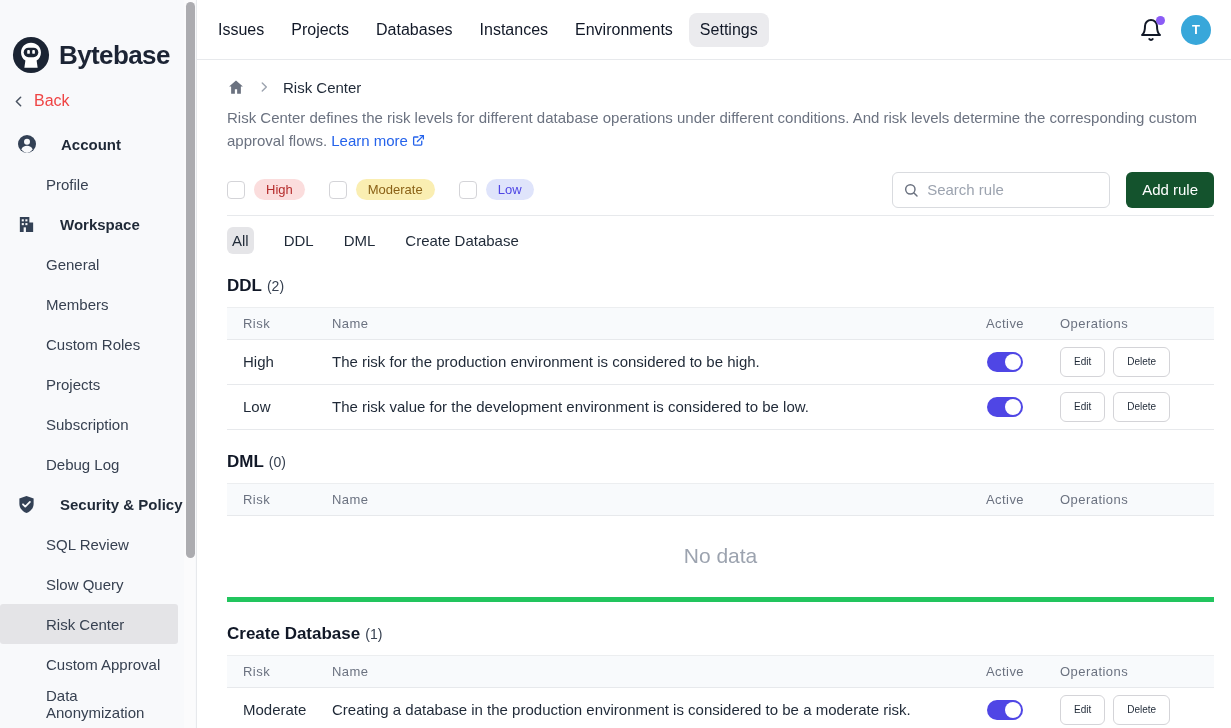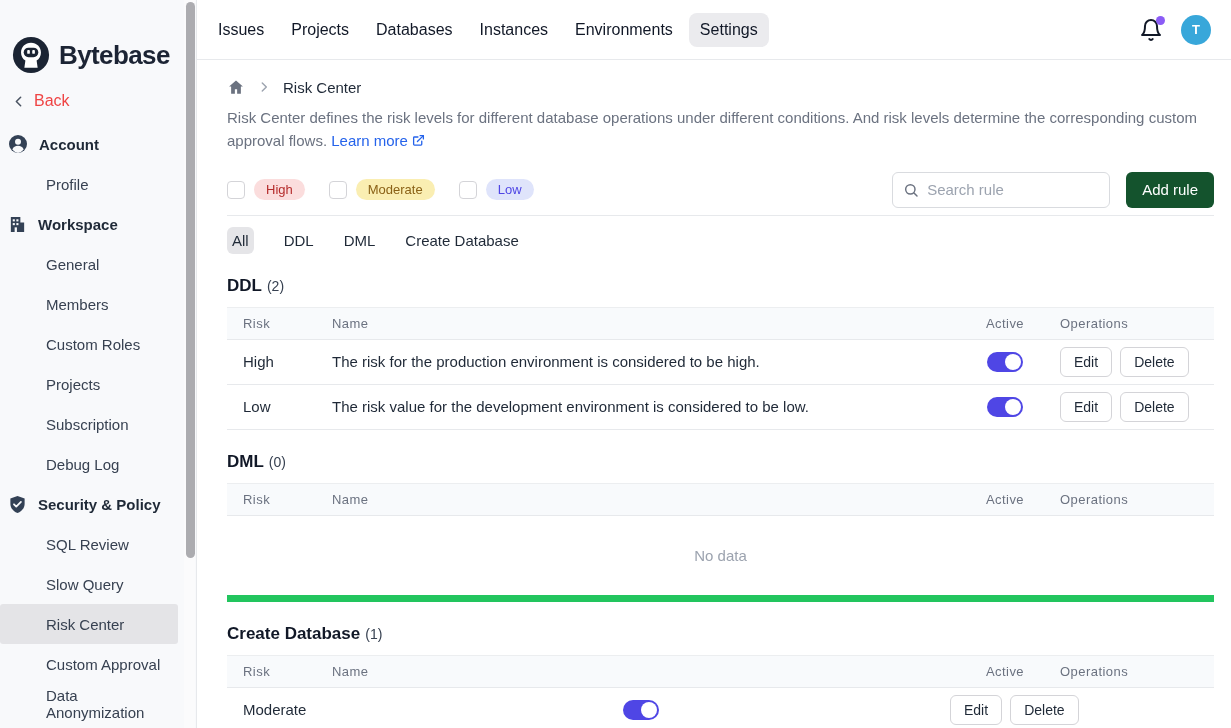--- a/index.html
+++ b/index.html
@@ -8,21 +8,21 @@
   .app { display: flex; width: 100%; height: 100%; }
 
   
   .sidebar { width: 197px; flex-shrink: 0; background: #f8f9fb; border-right: 1px solid #e7e9ec;
     position: relative; padding-top: 8px; }
   .logo-row { display: flex; align-items: center; gap: 9px; padding: 4px 12px 6px 12px; margin-top: 24px; }
   .logo-text { font-size: 26px; font-weight: 800; color: #1c2434; letter-spacing: -0.6px; }
   .back-row { display: flex; align-items: center; gap: 7px; padding: 10px 10px; margin-top: 2px;
     font-size: 16px; color: #ef4444; cursor: pointer; }
   .nav { padding-top: 4px; }
-  .nav-section { display: flex; align-items: center; gap: 11px; height: 40px; padding-left: 8px;
+  .nav-section { display: flex; align-items: center; gap: 24px; height: 40px; padding-left: 17px;
     font-size: 15px; font-weight: 700; color: #1f2937; }
   .nav-item { display: flex; align-items: center; height: 40px; padding-left: 46px;
     margin-right: 18px; font-size: 15px; color: #374151; cursor: pointer; border-radius: 3px; }
   .nav-item.active { background: #e4e4e7; }
   .scroll-track { position: absolute; top: 0; right: 1px; width: 11px; height: 100%; background: #fbfbfc; }
   .scroll-thumb { position: absolute; top: 2px; right: 1px; width: 9px; height: 556px;
     background: #acacb0; border-radius: 5px; }
 
   
   .main { flex: 1; min-width: 0; display: flex; flex-direction: column; }
@@ -76,23 +76,23 @@
   .thead, .trow { display: grid; grid-template-columns: 89px 1fr 110px 154px; align-items: center; padding-left: 16px; }
   .thead { height: 32px; background: #f8fafc; border-bottom: 1px solid #e7e9ec;
     font-size: 13px; color: #6b7280; font-weight: 500; letter-spacing: 0.035em; }
   .trow { height: 45px; border-bottom: 1px solid #e7e9ec; font-size: 15px; color: #1f2937; }
   .th-active, .td-active { display: flex; justify-content: center; }
   .toggle { width: 36px; height: 20px; border-radius: 10px; background: #4f46e5; position: relative; cursor: pointer; }
   .toggle::after { content: ""; position: absolute; top: 2px; right: 2px; width: 16px; height: 16px;
     border-radius: 50%; background: #fff; }
   .td-ops { display: flex; gap: 8px; }
   .btn { height: 30px; padding: 0 13px; background: #fff; border: 1px solid #d4d4d8; border-radius: 6px;
-    font-size: 14px; color: #1f2937; cursor: pointer; font-family: "Liberation Sans", sans-serif; }
+    font-size: 10px; color: #1f2937; cursor: pointer; font-family: "Liberation Sans", sans-serif; }
   .empty { height: 86px; display: flex; align-items: center; justify-content: center;
-    color: #9ca3af; font-size: 15px; border-bottom: 7px solid #22c55e; }
+    color: #9ca3af; font-size: 21px; border-bottom: 5px solid #22c55e; }
 
   .icon { display: inline-flex; flex-shrink: 0; }
 </style>
 </head>
 <body>
 
 <div class="app">
 
   <aside class="sidebar">
     <div class="logo-row">
@@ -301,20 +301,21 @@
       <h3 class="section-title"><span>Create Database</span><span class="section-count">(1)</span></h3>
       <div class="table">
         <div class="thead">
           <span>Risk</span>
           <span>Name</span>
           <span class="th-active">Active</span>
           <span>Operations</span>
         </div>
         <div class="trow">
           <span>Moderate</span>
+          <span>Creating a database in the production environment is considered to be a moderate risk.</span>
           <span class="td-active">
               <span class="toggle"></span>
             </span>
           <span class="td-ops">
             <button class="btn">Edit</button>
             <button class="btn">Delete</button>
           </span>
         </div>
       </div>
 

